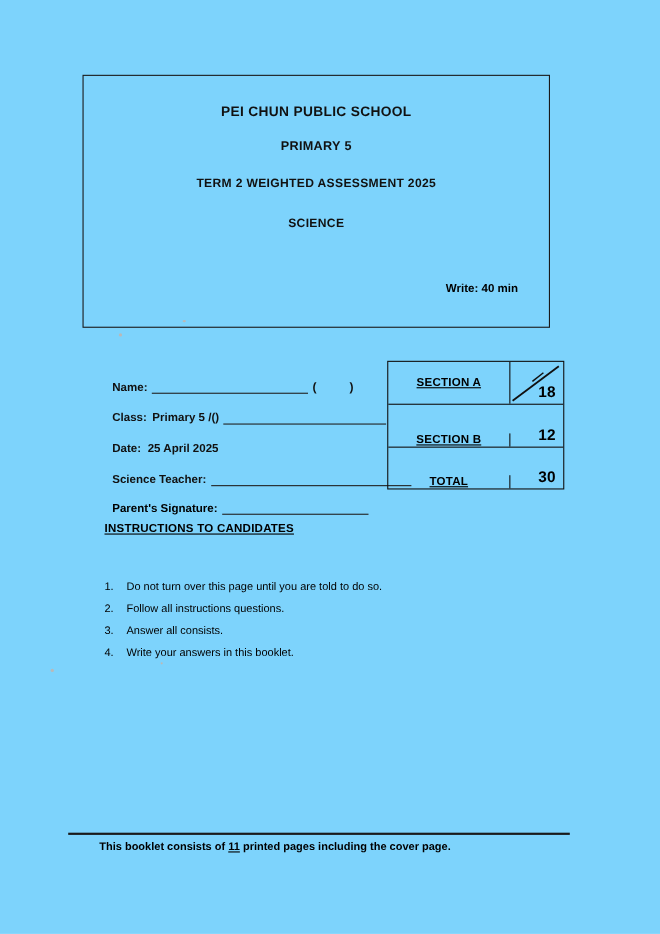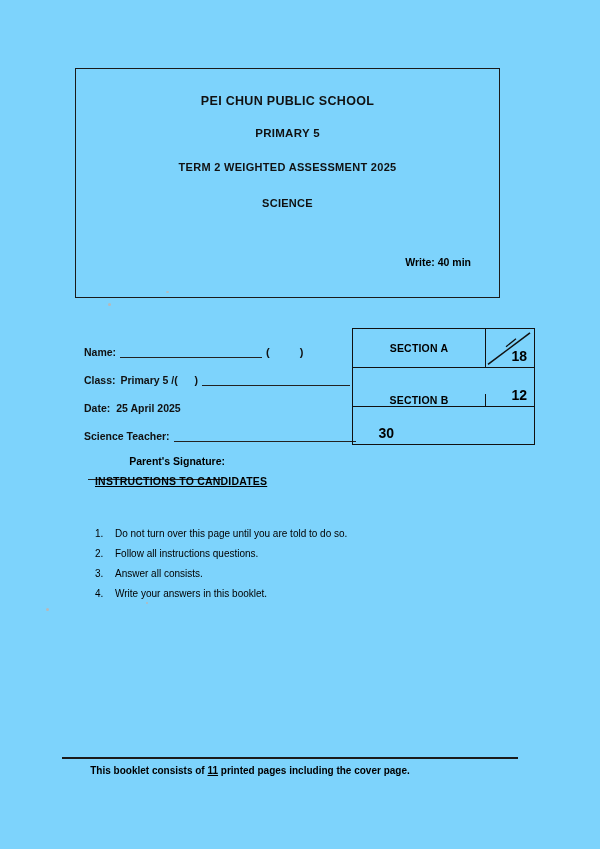--- a/index.html
+++ b/index.html
@@ -59,21 +59,21 @@
     font-size: 10.5px;
     font-weight: bold;
     color: #111;
   }
   .field-row {
     display: flex;
     align-items: flex-end;
     height: 28px;
     white-space: nowrap;
   }
-  .field-label { flex: none; }
+  .field-label { flex: none; margin-left: 18px; }
   .rule {
     flex: none;
     border-bottom: 1.4px solid #222;
     height: 12px;
     margin: 0 4px;
   }
   .rule-name { width: 142px; }
   .rule-class { width: 148px; }
   .rule-teacher { width: 182px; }
   .rule-sig { width: 133px; }
@@ -83,32 +83,32 @@
 
   .sig-row {
     position: absolute;
     left: 84px;
     top: 455px;
     display: flex;
     align-items: flex-end;
     font-size: 10.5px;
     font-weight: bold;
     white-space: nowrap;
-    flex-direction: column;
   }
 
   
   .marks-table {
     position: absolute;
     left: 352px;
     top: 328px;
-    width: 183px;
+    width: 161px;
     height: 117px;
     border: 1.6px solid #111;
     box-sizing: border-box;
+    text-decoration: underline;
   }
   .marks-row {
     position: relative;
     height: 33.3%;
     display: flex;
     box-sizing: border-box;
   }
   .marks-row + .marks-row { border-top: 1.6px solid #111; align-items: flex-end; }
   .marks-label {
     flex: 1 1 auto;
@@ -262,20 +262,21 @@
       <div class="marks-label">SECTION B</div>
       <div class="marks-score">
         <svg class="slash" viewBox="0 0 48 39" preserveAspectRatio="none">
           <path d="M2 36 L44 3" stroke="#111" stroke-width="1.6" fill="none"></path>
         </svg>
         <span class="denom">12</span>
       </div>
     </div>
 
     <div class="marks-row">
+      <div class="marks-label">TOTAL</div>
       <div class="marks-score">
         <svg class="slash" viewBox="0 0 48 39" preserveAspectRatio="none">
           <path d="M14 30 L44 4" stroke="#111" stroke-width="1.6" fill="none"></path>
           <path d="M2 36 L12 30" stroke="#111" stroke-width="1.3" fill="none"></path>
         </svg>
         <span class="denom">30</span>
       </div>
     </div>
 
   </div>

